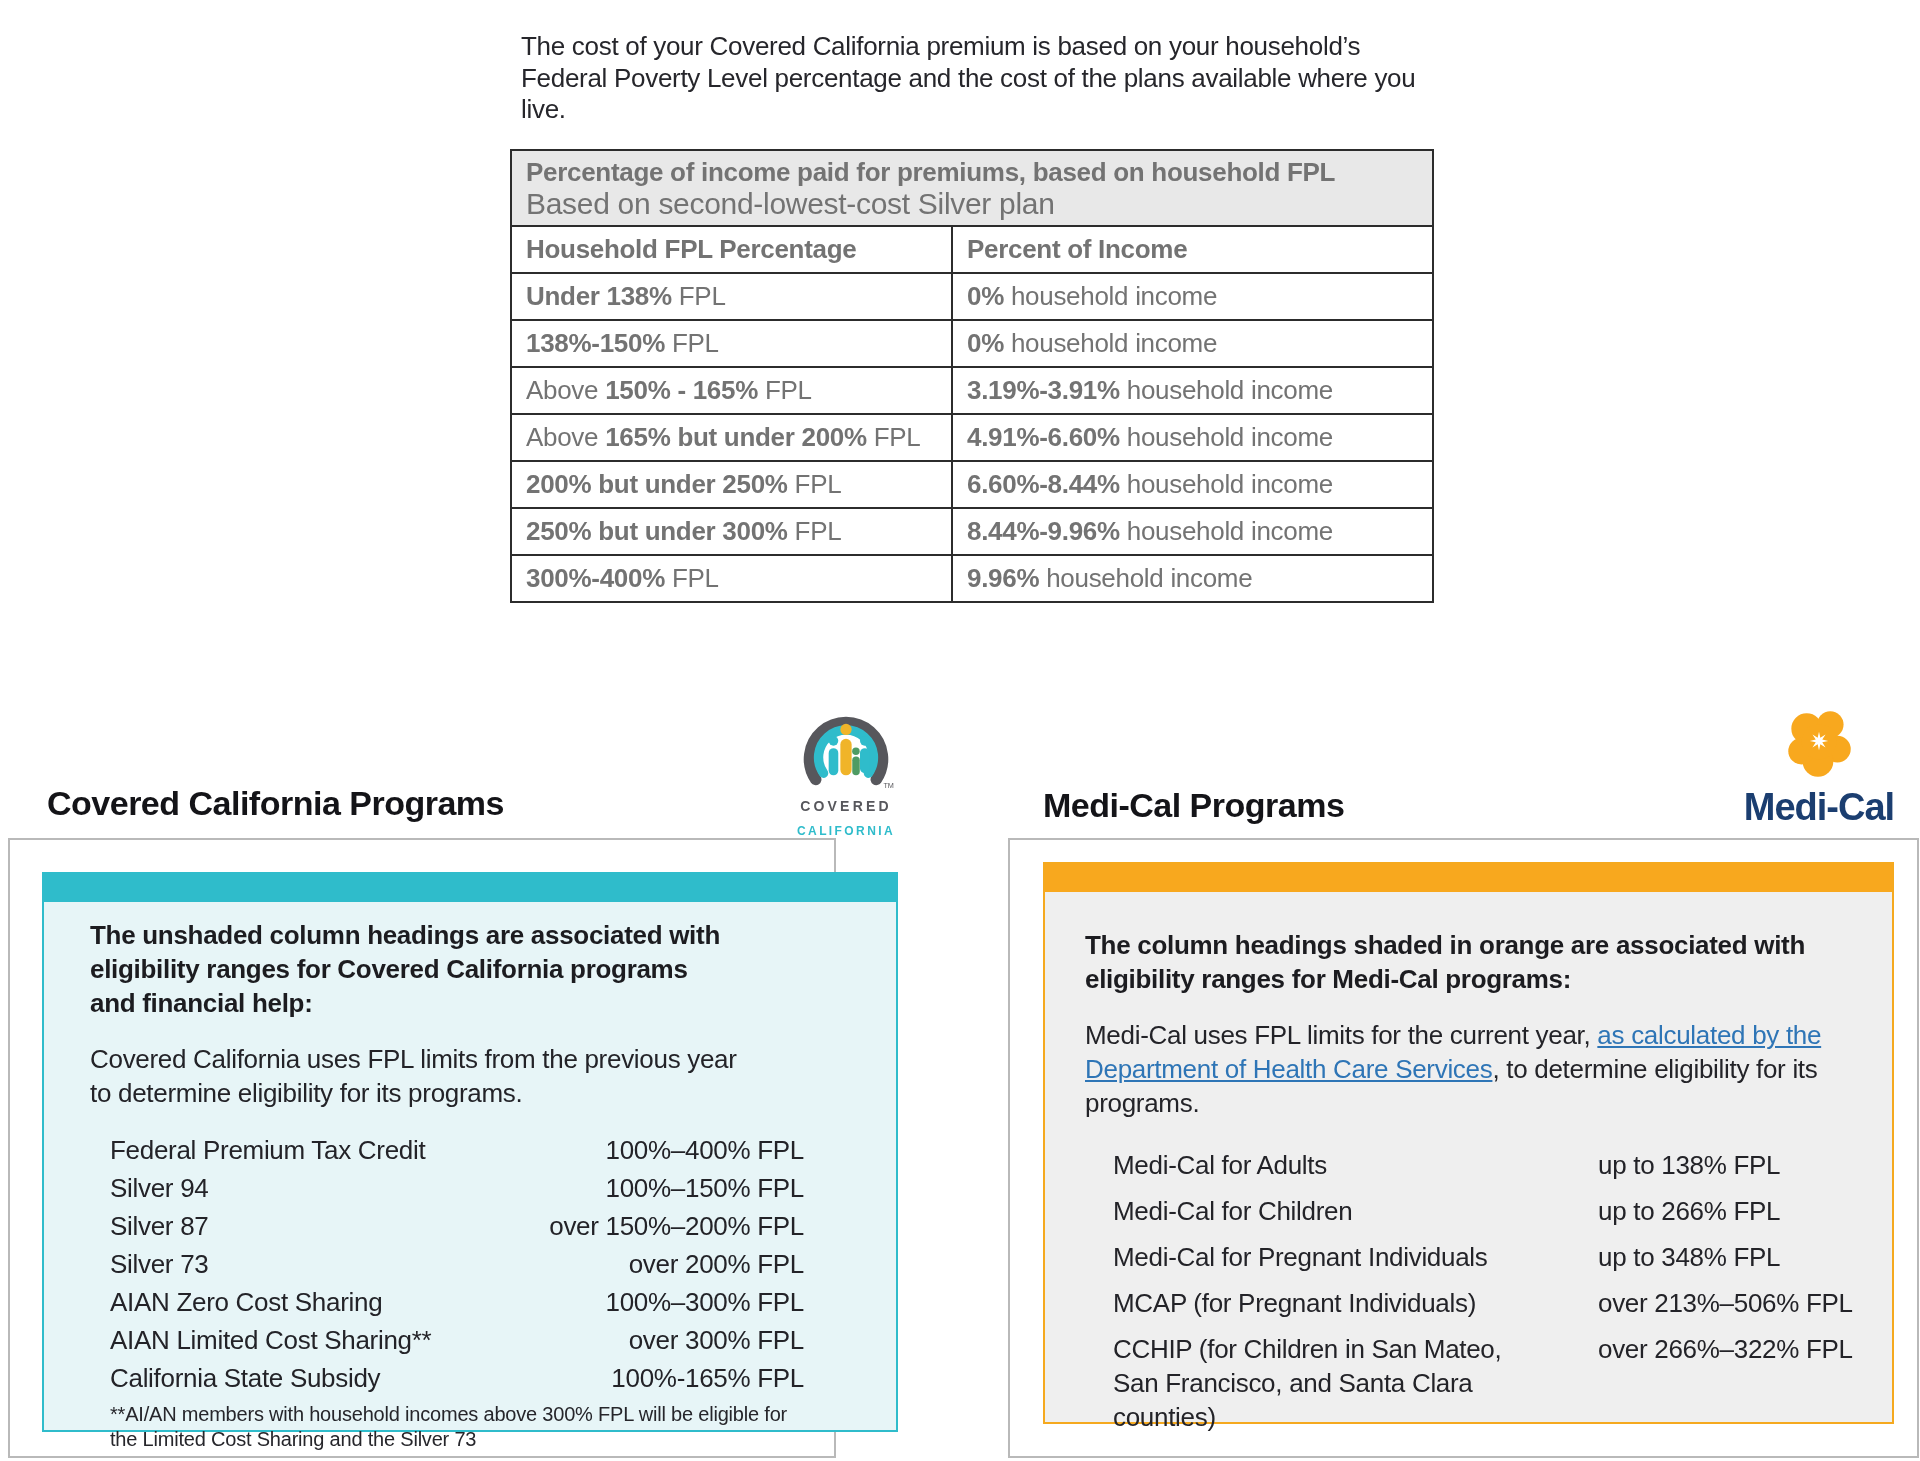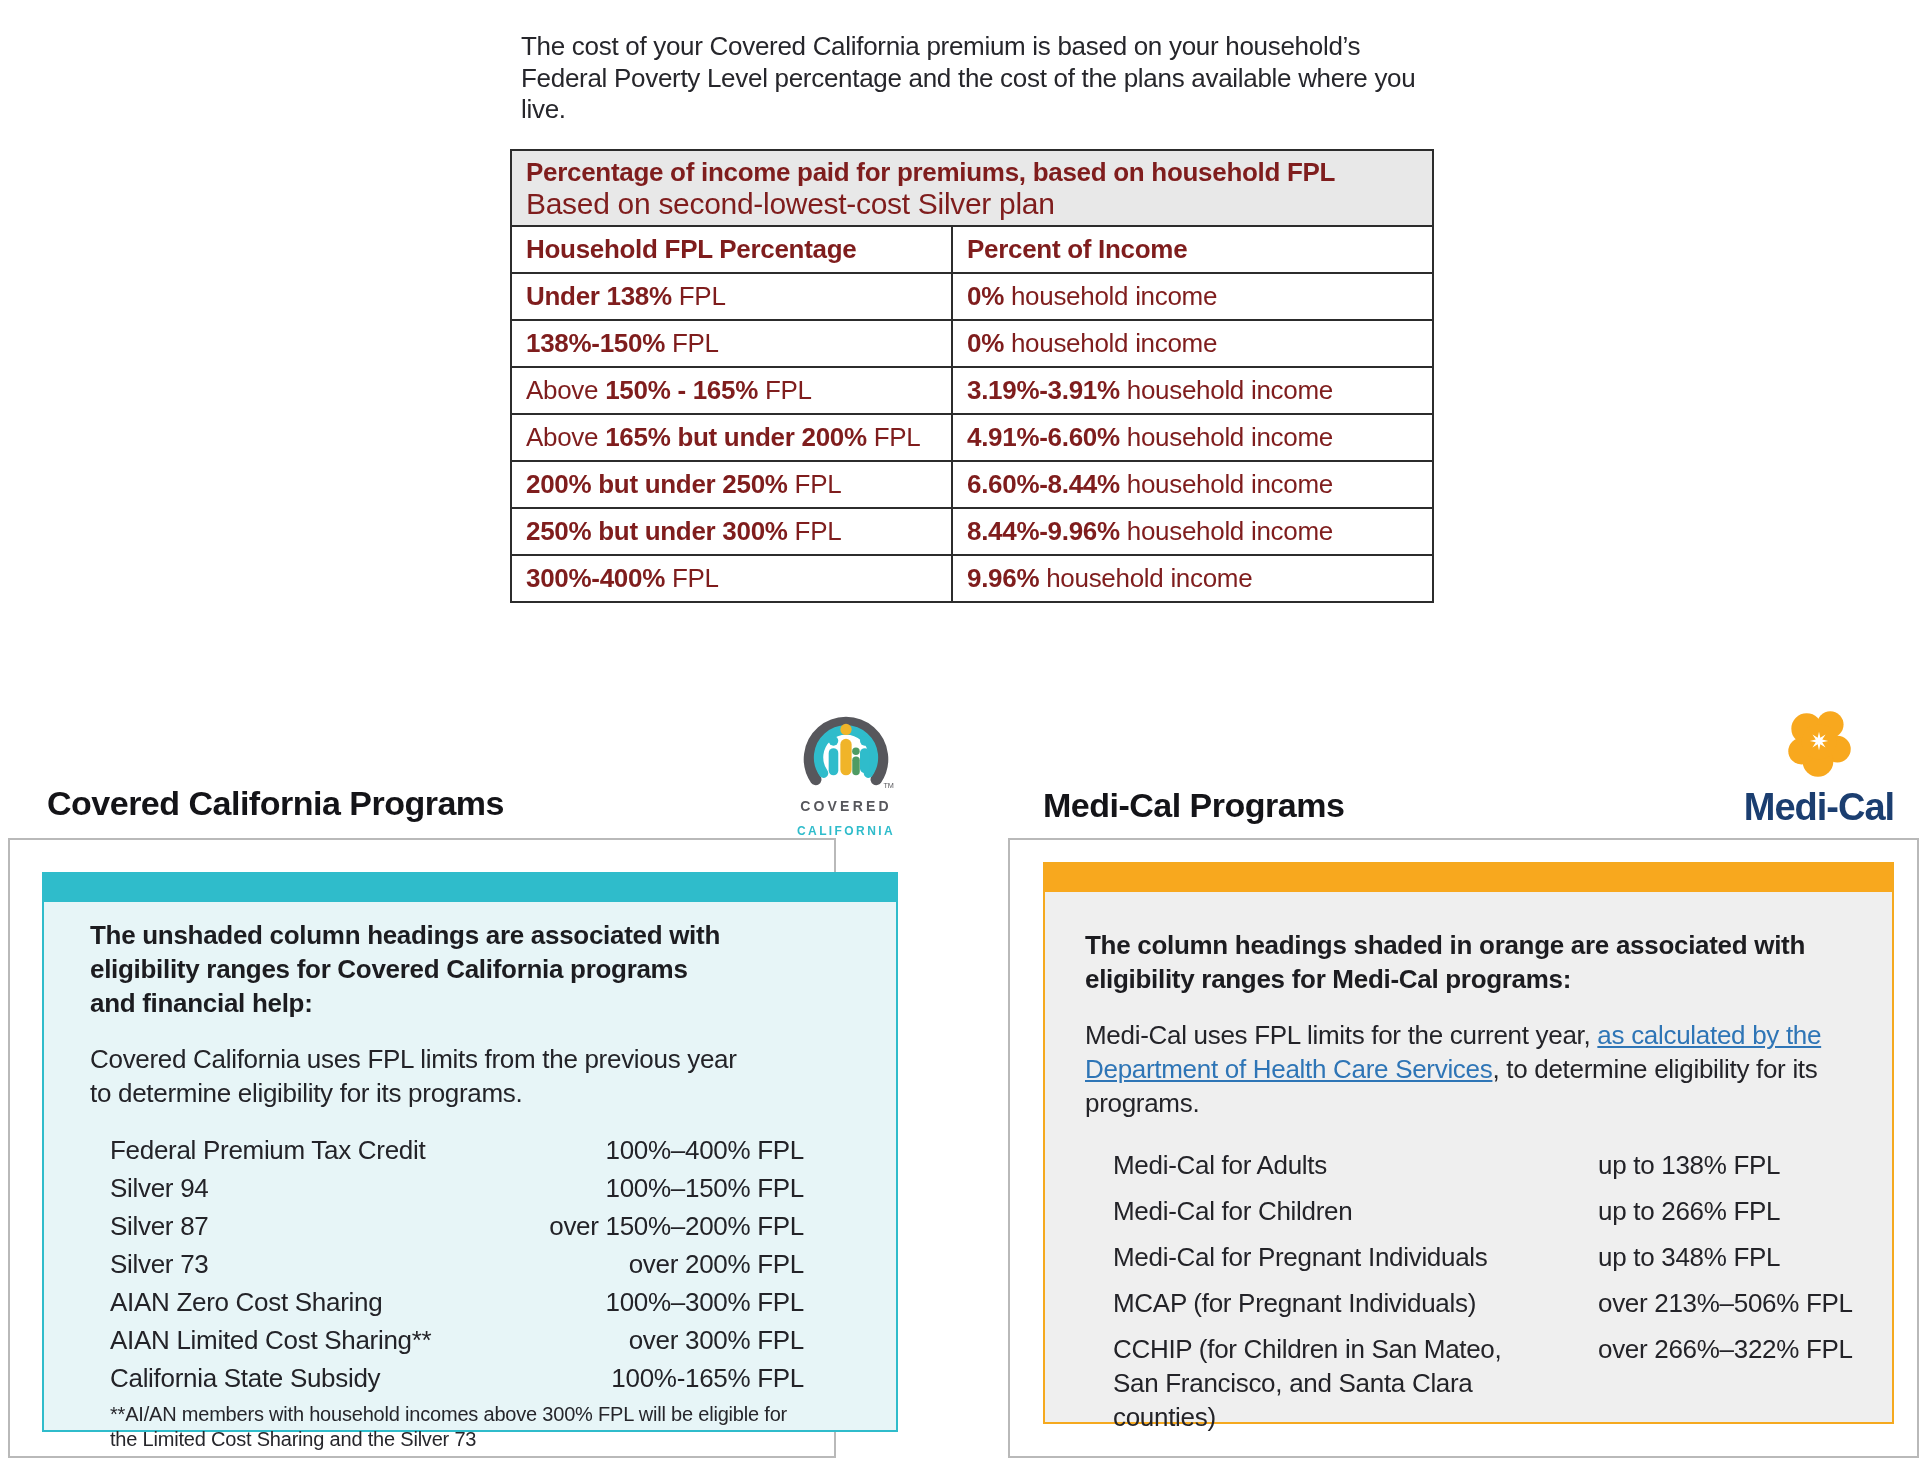--- a/index.html
+++ b/index.html
@@ -13,21 +13,21 @@
   
   .intro {
     position:absolute; left:521px; top:5px; width:905px;
     font-size:26px; line-height:31.5px; color:#26262b;
   }
 
   
   .fpl-table {
     position:absolute; left:510px; top:149px; width:924px;
     border-collapse:collapse; border:2px solid #2c2c2c;
-    font-size:26px; color:#7f1d1d; table-layout:fixed;
+    font-size:26px; color:#737373; table-layout:fixed;
   }
   .fpl-table th, .fpl-table td {
     border:2px solid #2c2c2c; padding:7px 14px; text-align:left;
     font-weight:normal; vertical-align:middle;
   }
   .fpl-table .title-cell { background:#e8e8e8; padding:6px 14px; }
   .fpl-table .title-main { font-weight:bold; font-size:26px; line-height:31px; }
   .fpl-table .title-sub  { font-size:30px; line-height:31px; }
   .fpl-table .col-head   { font-weight:bold; }
   .fpl-table b { font-weight:bold; }

